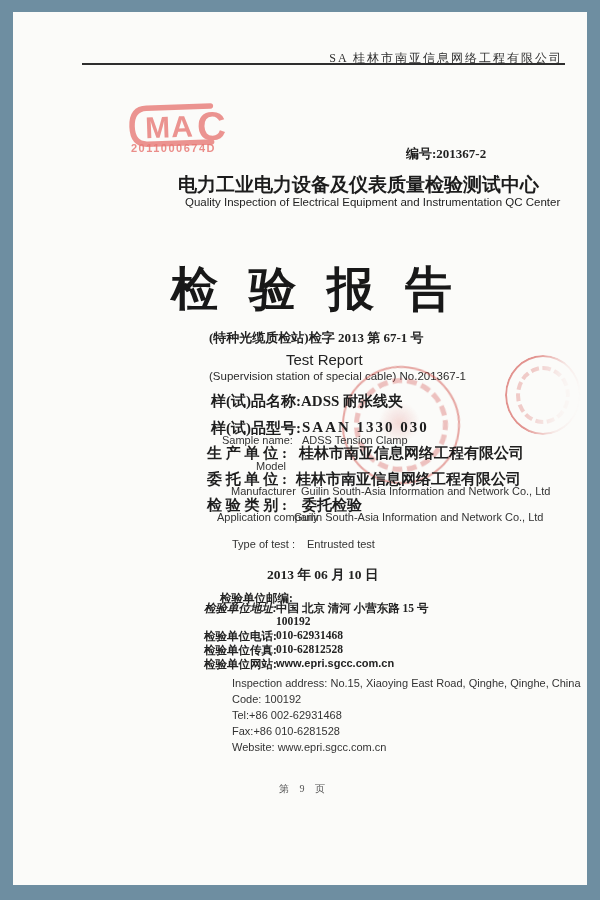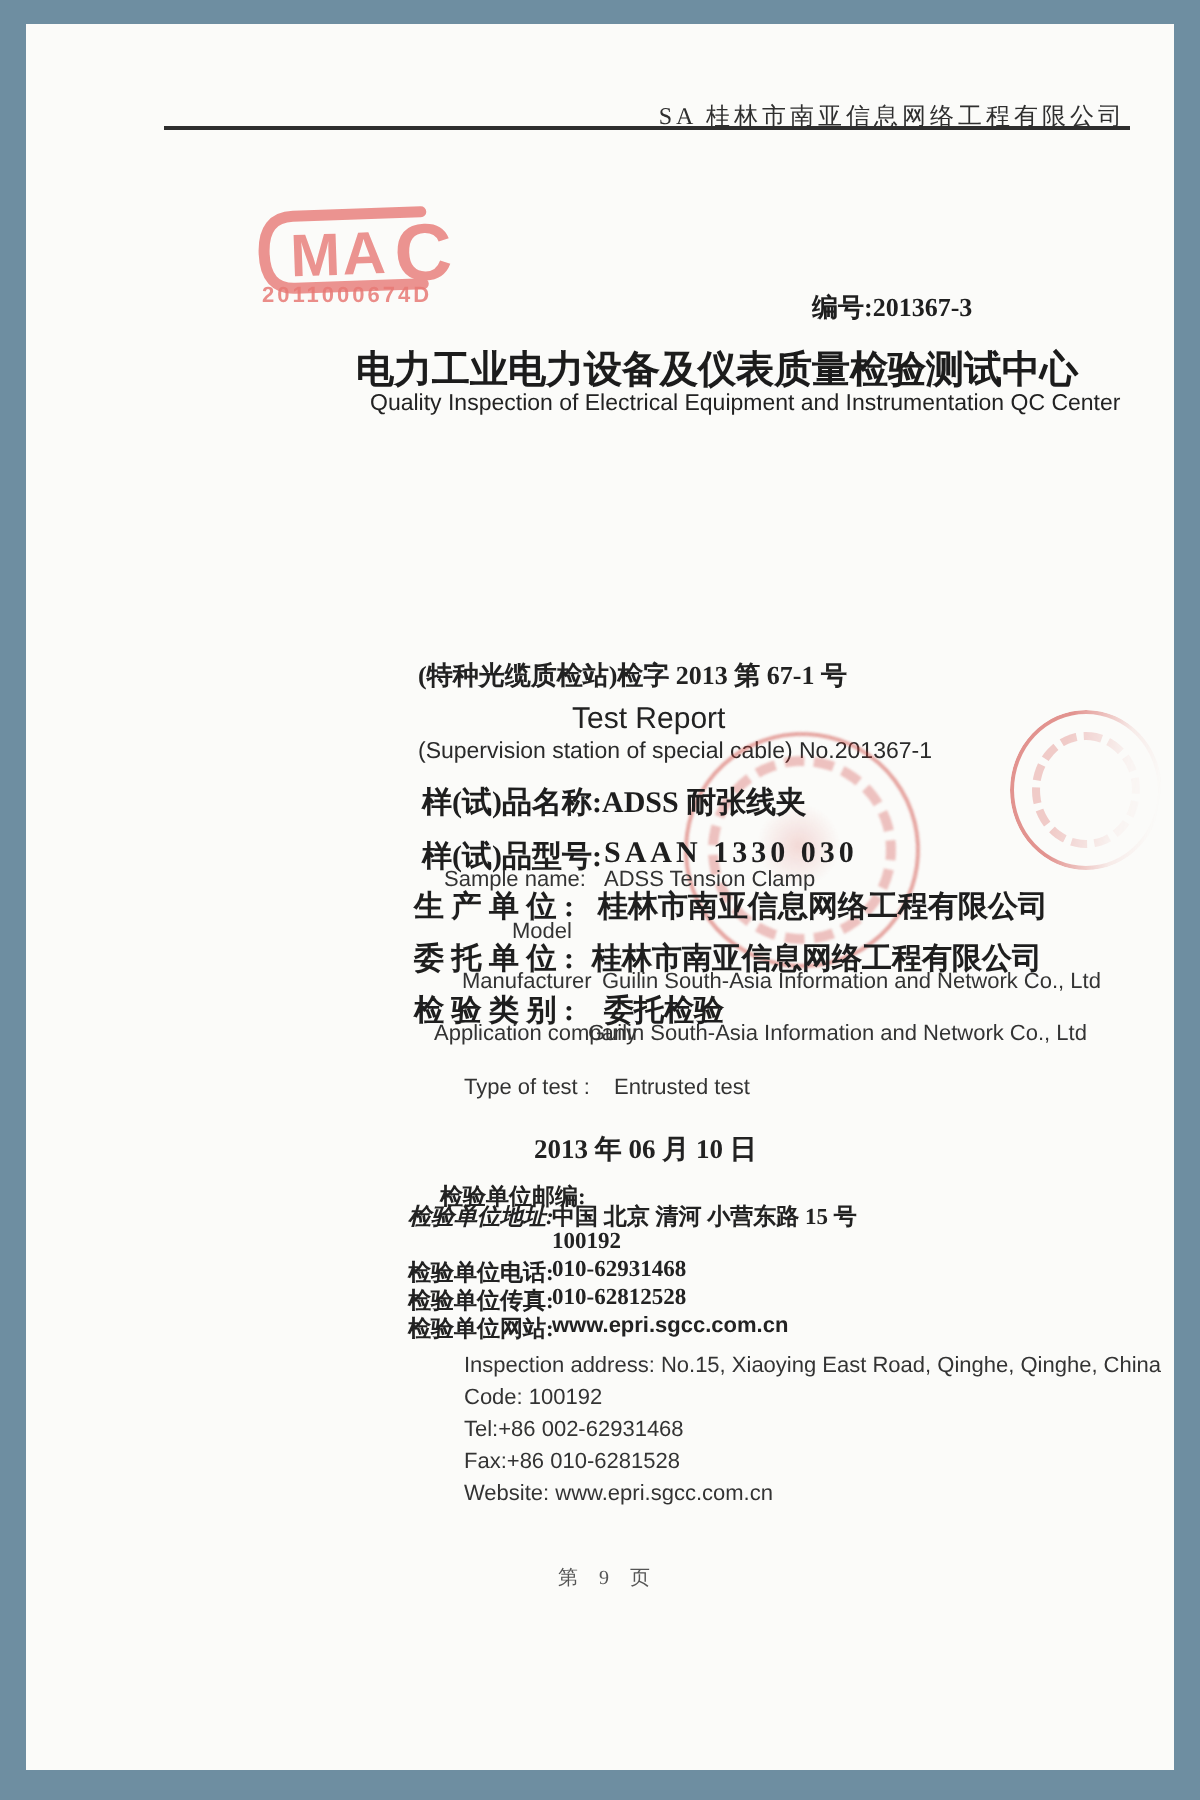--- a/index.html
+++ b/index.html
@@ -74,25 +74,26 @@
     <svg width="120" height="78" viewBox="0 0 120 78">
       <g transform="rotate(-2 55 30)" opacity="0.8">
         <path d="M 86 13 L 22 13 Q 7 13 7 31 Q 7 49 22 49 L 86 49" fill="none" stroke="#e87a76" stroke-width="5.5" stroke-linecap="round"></path>
         <text x="20" y="43" font-family="Liberation Sans, sans-serif" font-size="30" font-weight="bold" fill="#e87a76" letter-spacing="1">MA</text>
         <text x="72" y="47" font-family="Liberation Sans, sans-serif" font-size="40" font-weight="bold" fill="#e87a76">C</text>
       </g>
     </svg>
   </div>
   <div class="abs red cma-number">2011000674D</div>
 
-  <div class="abs cn report-no">编号:201367-3</div>
+  <div class="abs cn report-no">编号:201367-2</div>
 
   <div class="abs cn title-cn">电力工业电力设备及仪表质量检验测试中心</div>
   <div class="abs en title-en">Quality Inspection of Electrical Equipment and Instrumentation QC Center</div>
 
+  <div class="abs cn big-title">检验报告</div>
   <div class="abs cn code-cn">(特种光缆质检站)检字 2013 第 67-1 号</div>
   <div class="abs en test-report">Test Report</div>
   <div class="abs en supervision">(Supervision station of special cable) No.201367-1</div>
 
   <div class="abs seal seal1">
     <div class="seal1-inner"></div>
     <div class="seal1-core"></div>
   </div>
   <div class="abs seal seal2">
     <div class="seal2-inner"></div>

